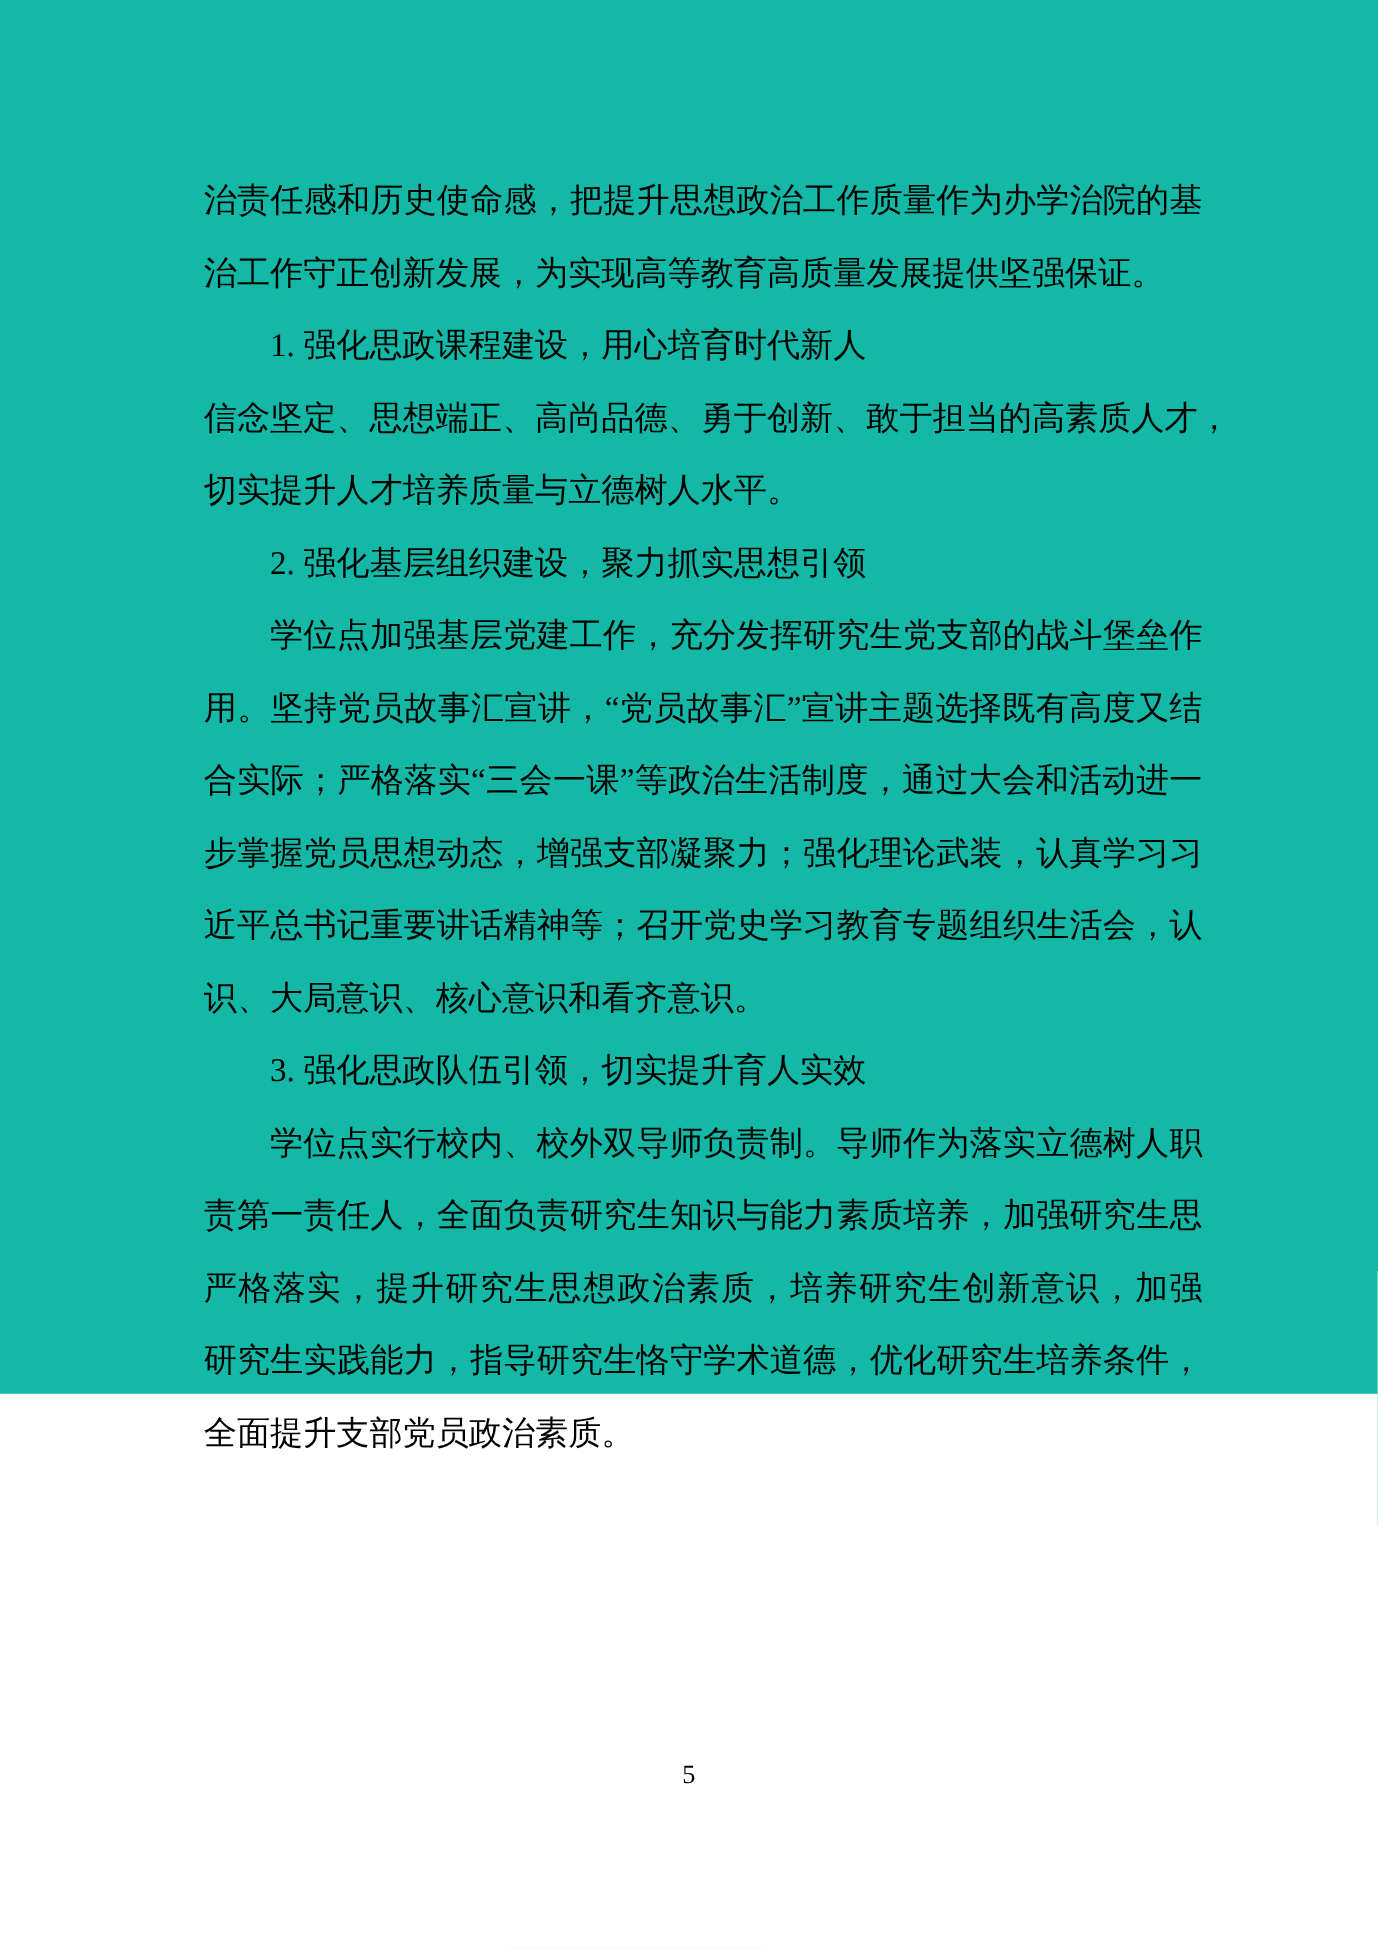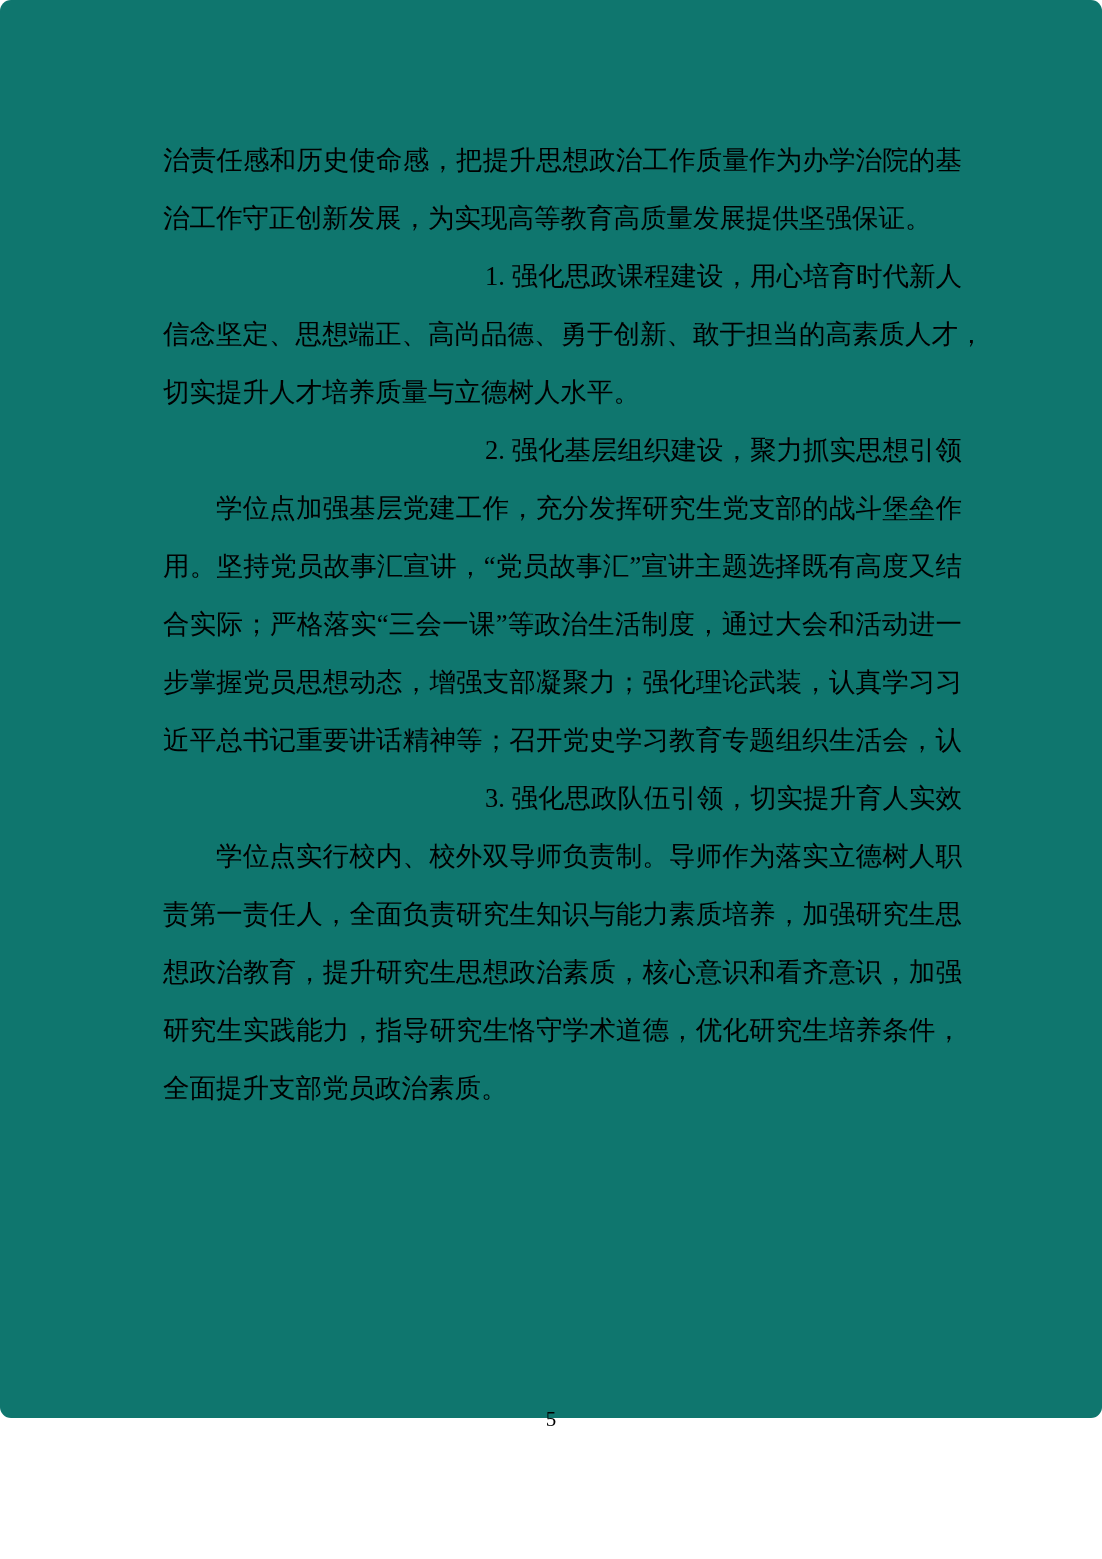--- a/index.html
+++ b/index.html
@@ -12,23 +12,22 @@
     height: 1559px;
     position: relative;
     overflow: hidden;
     font-family: "Liberation Serif", "DejaVu Serif", serif;
     color: #000000;
   }
   .page {
     position: absolute;
     left: 0; top: 0;
     width: 1102px;
-    height: 1418px;
-    background: #0f766e;
-    border-radius: 11px;
+    height: 1115px;
+    background: #14b8a6;
   }
   .text-block {
     position: absolute;
     left: 163px;
     top: 131px;
     width: 799px;
   }
   .line {
     height: 58px;
     line-height: 58px;
@@ -38,21 +37,20 @@
     letter-spacing: 0;
   }
   
   .fill {
     text-align: justify;
     text-align-last: justify;
   }
   
   .indent {
     padding-left: 53px;
-    text-align: right;
   }
   .page-number {
     position: absolute;
     left: 0;
     top: 1402px;
     width: 100%;
     text-align: center;
     font-size: 21px;
     line-height: 34px;
     color: #000000;
@@ -67,22 +65,23 @@
     <div class="line">治工作守正创新发展，为实现高等教育高质量发展提供坚强保证。</div>
     <div class="line indent">1. 强化思政课程建设，用心培育时代新人</div>
     <div class="line fill">信念坚定、思想端正、高尚品德、勇于创新、敢于担当的高素质人才，</div>
     <div class="line">切实提升人才培养质量与立德树人水平。</div>
     <div class="line indent">2. 强化基层组织建设，聚力抓实思想引领</div>
     <div class="line indent fill">学位点加强基层党建工作，充分发挥研究生党支部的战斗堡垒作</div>
     <div class="line fill">用。坚持党员故事汇宣讲，“党员故事汇”宣讲主题选择既有高度又结</div>
     <div class="line fill">合实际；严格落实“三会一课”等政治生活制度，通过大会和活动进一</div>
     <div class="line fill">步掌握党员思想动态，增强支部凝聚力；强化理论武装，认真学习习</div>
     <div class="line fill">近平总书记重要讲话精神等；召开党史学习教育专题组织生活会，认</div>
+    <div class="line">识、大局意识、核心意识和看齐意识。</div>
     <div class="line indent">3. 强化思政队伍引领，切实提升育人实效</div>
     <div class="line indent fill">学位点实行校内、校外双导师负责制。导师作为落实立德树人职</div>
     <div class="line fill">责第一责任人，全面负责研究生知识与能力素质培养，加强研究生思</div>
-    <div class="line fill">想政治教育，提升研究生思想政治素质，核心意识和看齐意识，加强</div>
+    <div class="line fill">严格落实，提升研究生思想政治素质，培养研究生创新意识，加强</div>
     <div class="line fill">研究生实践能力，指导研究生恪守学术道德，优化研究生培养条件，</div>
     <div class="line">全面提升支部党员政治素质。</div>
   </div>
 
   <div class="page-number">5</div>
 </div>
 
 </body></html>

